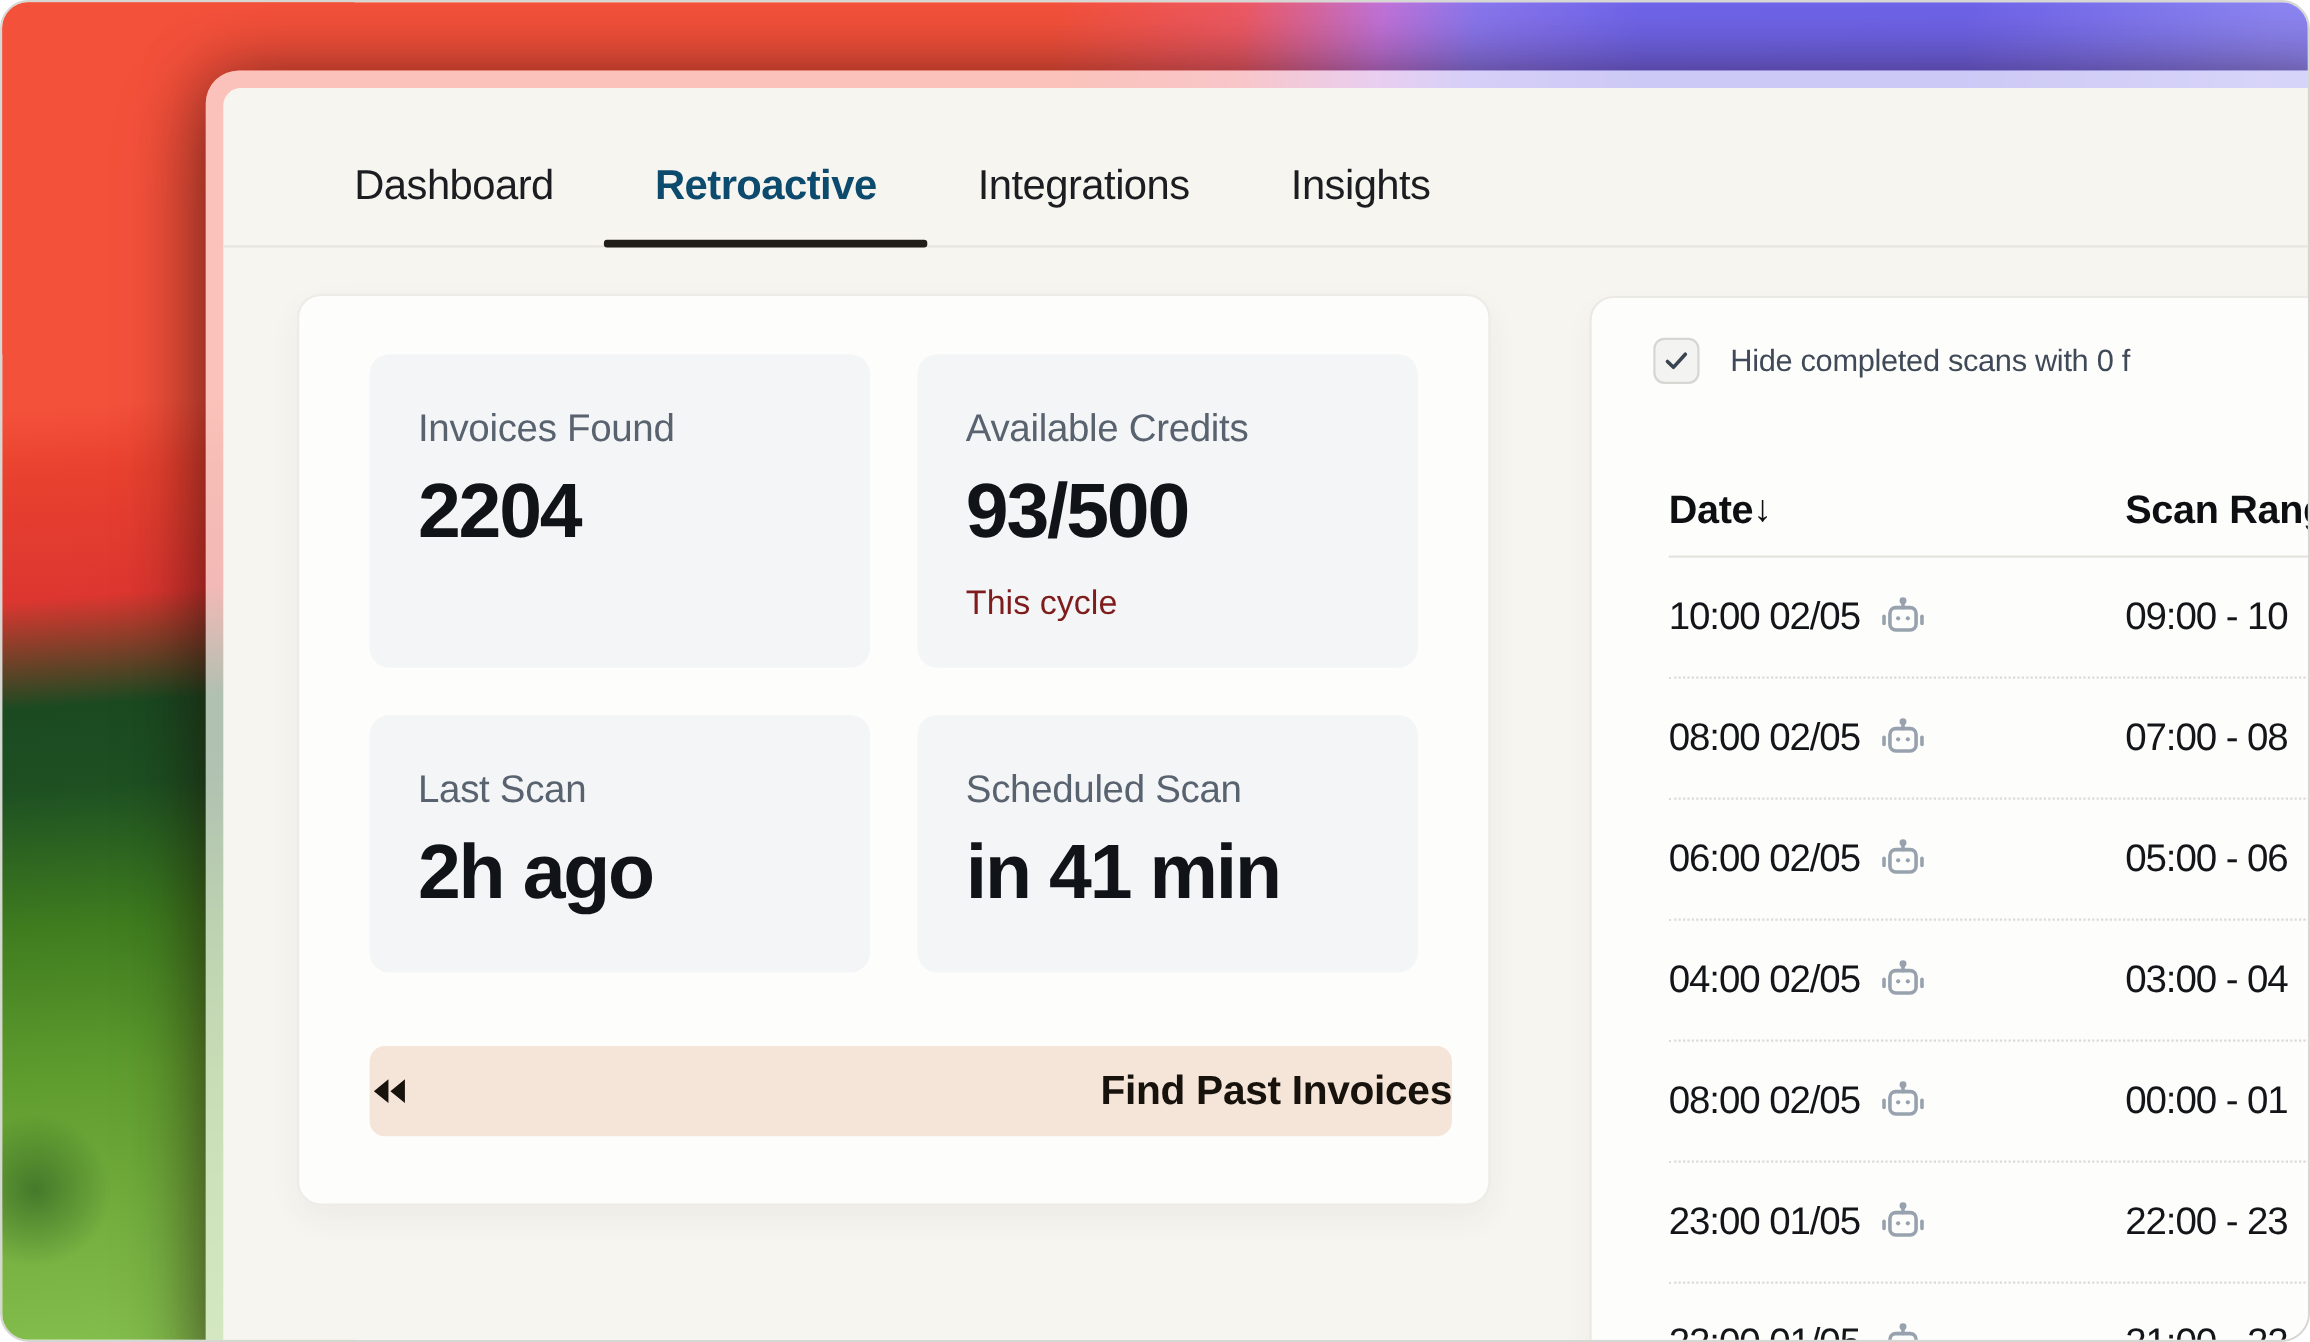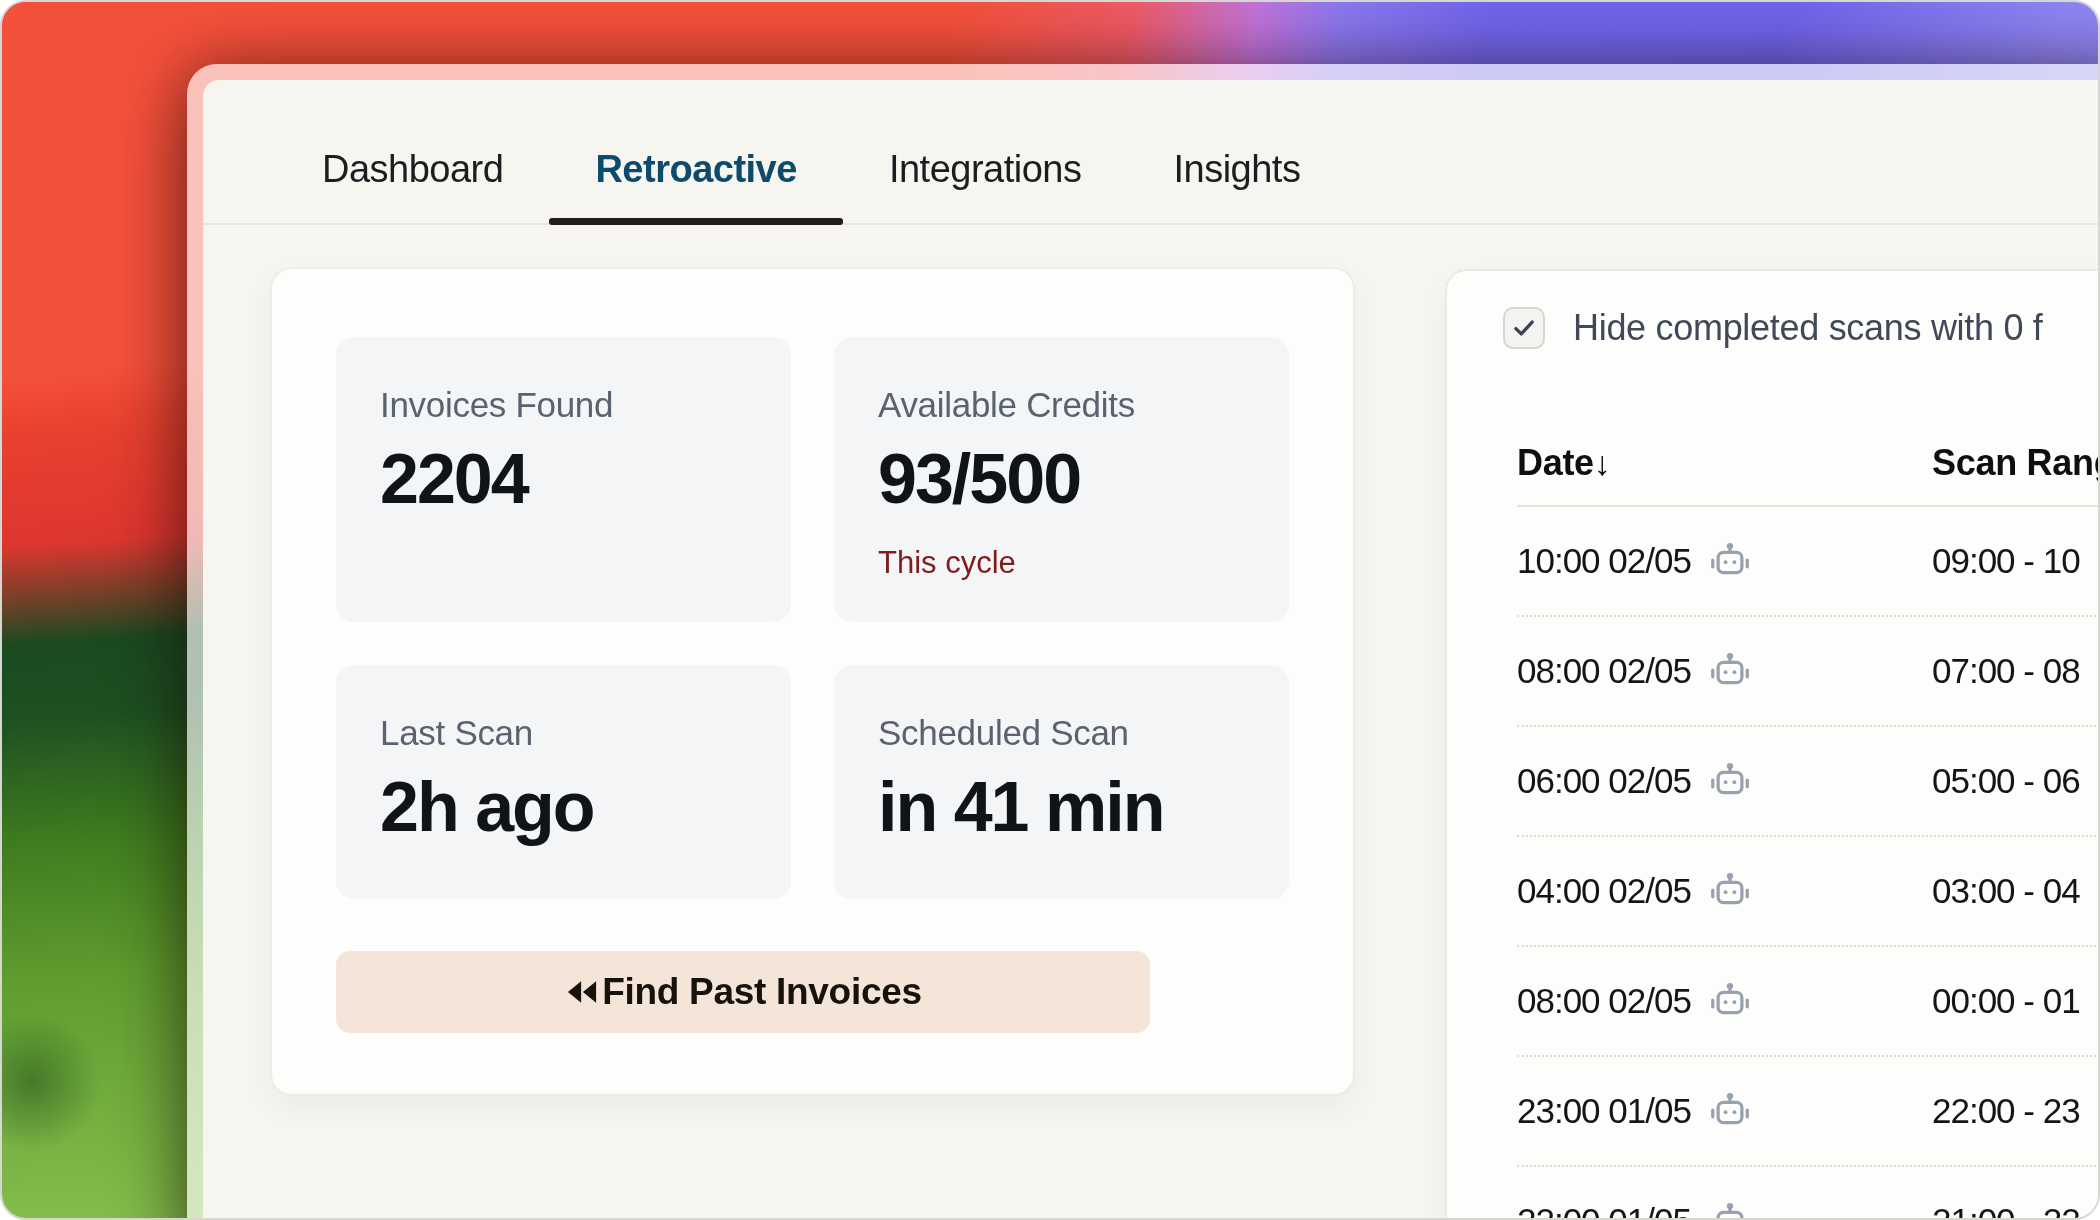--- a/index.html
+++ b/index.html
@@ -62,57 +62,57 @@
     background:#211d18; border-radius:3px;
   }
 
   
   .left-card {
     position:absolute; left:67px; top:187px; width:1085px; height:829px;
     background:#fdfdfc; border:2px solid #edece8; border-radius:22px;
     box-shadow:0 12px 28px rgba(50,50,40,0.05);
   }
   .tiles {
-    position:absolute; left:64px; top:68px;
+    position:absolute; left:64px; top:53px;
     display:grid; grid-template-columns:455px 455px; grid-template-rows:285px 234px;
     column-gap:43px; row-gap:44px;gap:43px;
   }
   .tile {
     background:#f4f5f7; border-radius:18px; padding:48px 44px;
     display:flex; flex-direction:column; align-items:flex-start;
   }
   .tile-label { font-size:35px; color:#59636f; font-weight:500; letter-spacing:-0.3px; }
   .tile-value { margin-top:14px; font-size:70px; font-weight:800; color:#101318; letter-spacing:-2px; }
   .tile-note  { margin-top:26px; font-size:31px; color:#7f1d1d; font-weight:500; }
 
   .find-btn {
-    position:absolute; left:64px; top:682px; width:814px; height:82px;
+    position:absolute; left:64px; top:682px; width:984px; height:82px;
     background:#f5e5d9; border:none; border-radius:14px; cursor:pointer;
-    display:flex; align-items:center; justify-content:center; gap:2px;
+    display:flex; align-items:center; justify-content:space-between; gap:2px;
     font-family:"Liberation Sans", sans-serif;
     font-size:37px; font-weight:700; color:#17120c; letter-spacing:-0.3px;
   }
   .find-btn svg { display:block; }
 
   
   .right-card {
     position:absolute; left:1242px; top:189px; right:-60px; bottom:-60px;
     background:#fdfdfc; border:2px solid #eae9e4; border-radius:22px 0 0 0;
     box-shadow:0 12px 28px rgba(50,50,40,0.04);
   }
   .filter-row {
     position:absolute; left:56px; top:36px;
     display:flex; align-items:center; gap:28px; white-space:nowrap;
   }
   .checkbox {
     width:42px; height:42px; border-radius:10px; flex:0 0 auto;
     background:#f3f3f1; border:2px solid #d7d6d3;
     display:flex; align-items:center; justify-content:center; cursor:pointer;
   }
-  .filter-label { font-size:36px; color:#3f4957; font-weight:500; letter-spacing:-0.3px; cursor:pointer; }
+  .filter-label { font-size:28px; color:#3f4957; font-weight:500; letter-spacing:-0.3px; cursor:pointer; }
 
   .scan-table { position:absolute; left:70px; top:150px; right:0; }
   .thead {
     display:flex; align-items:center; height:86px;
     border-bottom:2px solid #e4e3de;
     font-size:36px; font-weight:700; color:#0d0f12; letter-spacing:-0.3px;
   }
   .th-date { width:415px; display:flex; align-items:center; gap:0; cursor:pointer; }
   .sort-arrow { font-weight:600; font-size:34px; }
   .th-range { flex:1; white-space:nowrap; }

